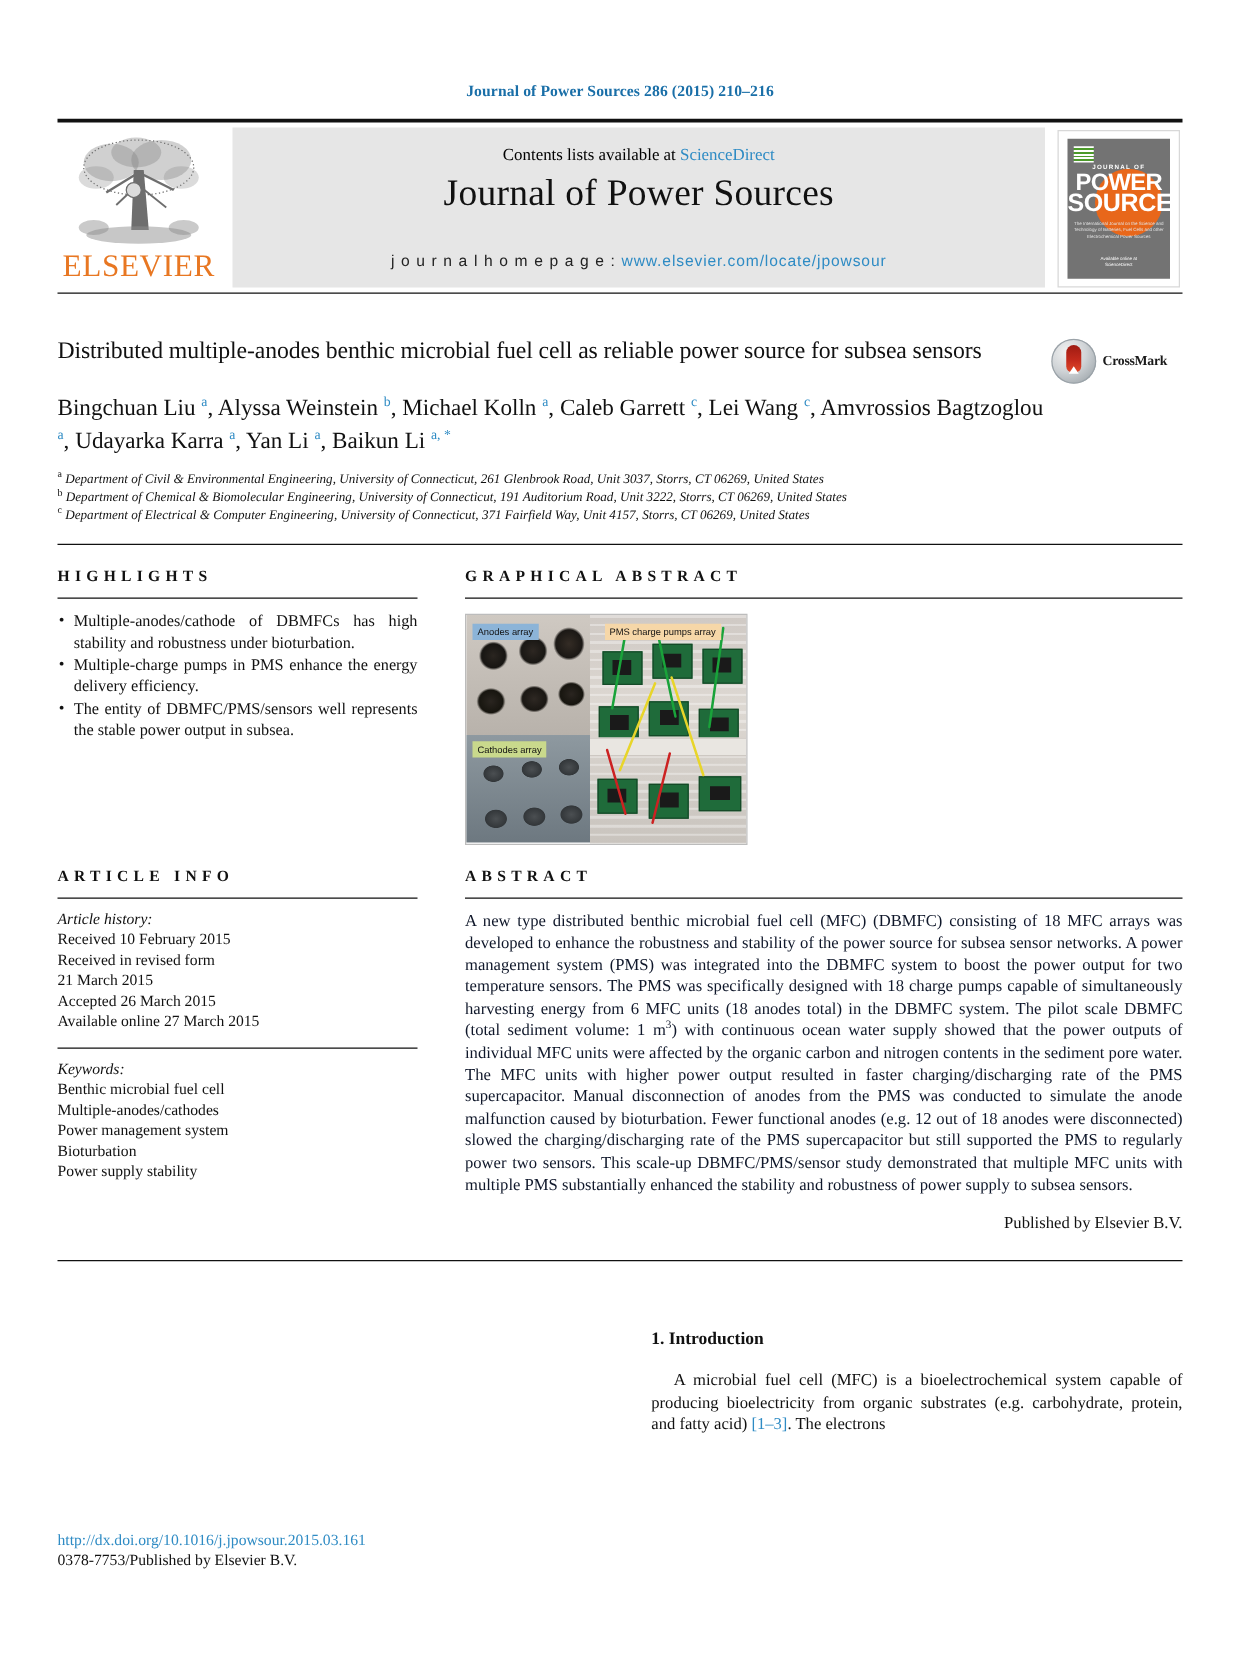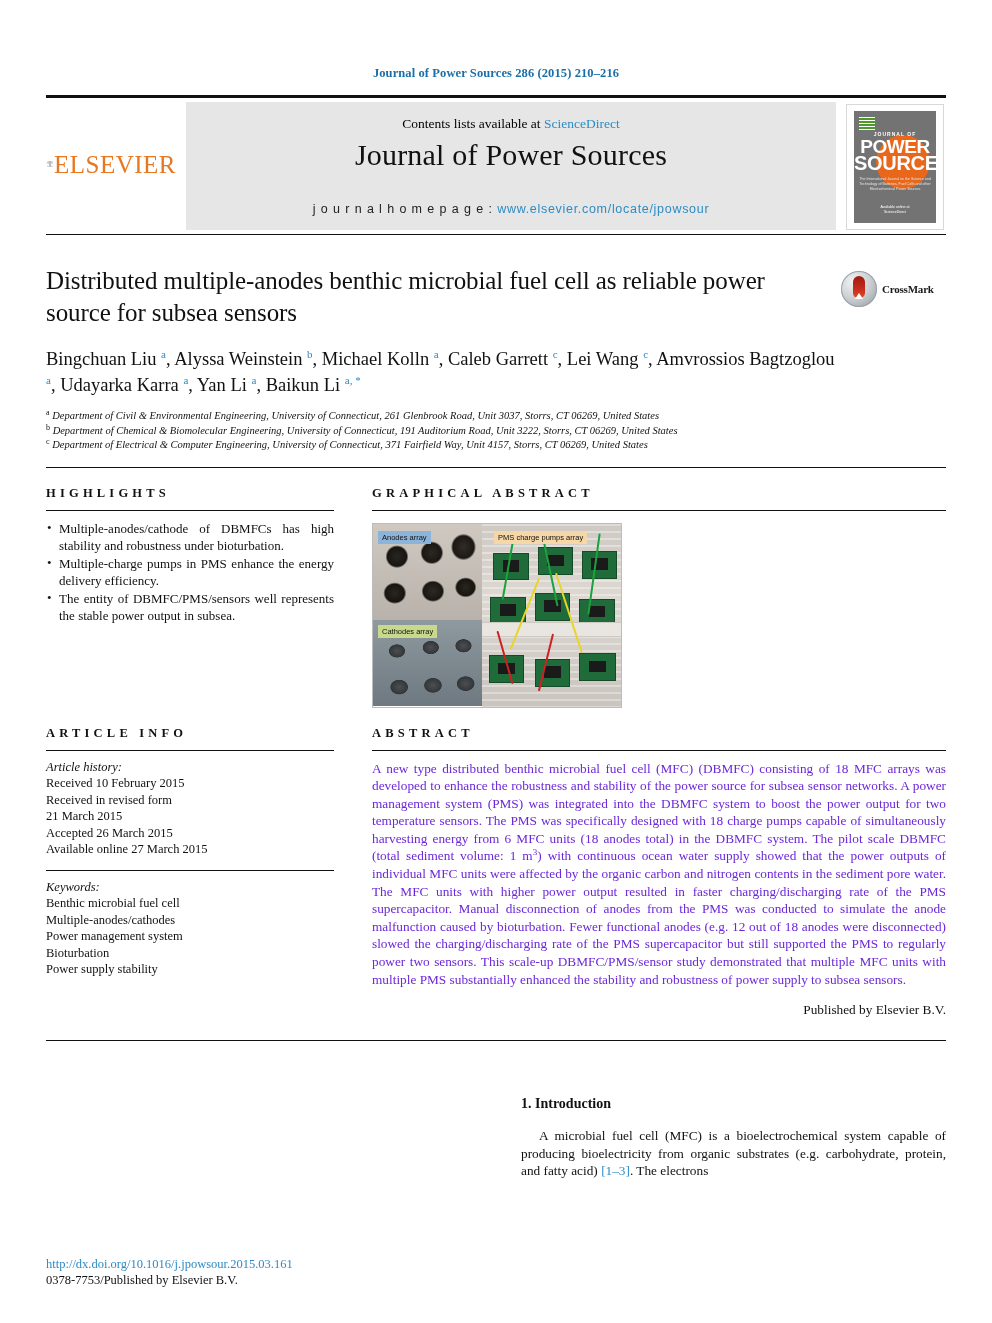--- a/index.html
+++ b/index.html
@@ -42,21 +42,21 @@
   .masthead {
     display: flex;
     align-items: stretch;
     height: 128px;
     margin-top: 4px;
   }
   .elsevier-logo {
     width: 130px;
     flex: 0 0 130px;
     display: flex;
-    flex-direction: row;
+    flex-direction: column;
     align-items: center;
     justify-content: flex-end;
     padding-bottom: 4px;
   }
   .tree-svg { display:block; }
   .elsevier-word {
     font-family: "Liberation Serif", serif;
     color: #e87722;
     font-size: 25px;
     letter-spacing: .5px;
@@ -182,21 +182,21 @@
   }
   .crossmark-label {
     font-family: "Liberation Serif", serif;
     font-weight: bold; font-size: 11px; color: #1a1a1a;
     margin-left: 5px; letter-spacing: -.2px;
   }
   h1.paper-title {
     margin: 0;
     font-family: "Liberation Serif", serif;
     font-weight: normal;
-    font-size: 25px;
+    font-size: 19px;
     line-height: 32px;
     color: #111;
     max-width: 745px;
     letter-spacing: -0.1px;
   }
   .authors {
     margin-top: 17px;
     font-family: "Liberation Serif", serif;
     font-size: 18.5px;
     line-height: 26px;
@@ -257,21 +257,21 @@
   ul.highlights li::before {
     content: "\2022";
     position: absolute;
     left: 1px; top: -1px;
     font-size: 13px;
     color: #111;
   }
 
   .ga-figure {
     margin-top: 12px;
-    width: 250px;
+    width: 226px;
     height: 185px;
     display: flex;
     border: 1px solid #bcbcbc;
     box-sizing: border-box;
     overflow: hidden;
   }
   .ga-left { width: 44%; display: flex; flex-direction: column; }
   .ga-right { width: 56%; position: relative; }
   .ga-photo { position: relative; overflow: hidden; }
   .ga-anodes {
@@ -333,21 +333,21 @@
     margin-top: 8px;
   }
   .ai-block i { font-style: italic; }
   .ai-rule { border-top: 1px solid #111; margin: 12px 0 8px 0; }
 
   .abstract-body {
     font-family: "Liberation Serif", serif;
     font-size: 13.3px;
     line-height: 17.6px;
     text-align: justify;
-    color: #6d28d9;
+    color: #0f172a;
     margin-top: 9px;
   }
   .abstract-body sup { font-size: 9px; vertical-align: super; line-height: 0; }
   .published-by {
     text-align: right;
     font-family: "Liberation Serif", serif;
     font-size: 13.3px;
     margin-top: 14px;
     color: #111;
   }

